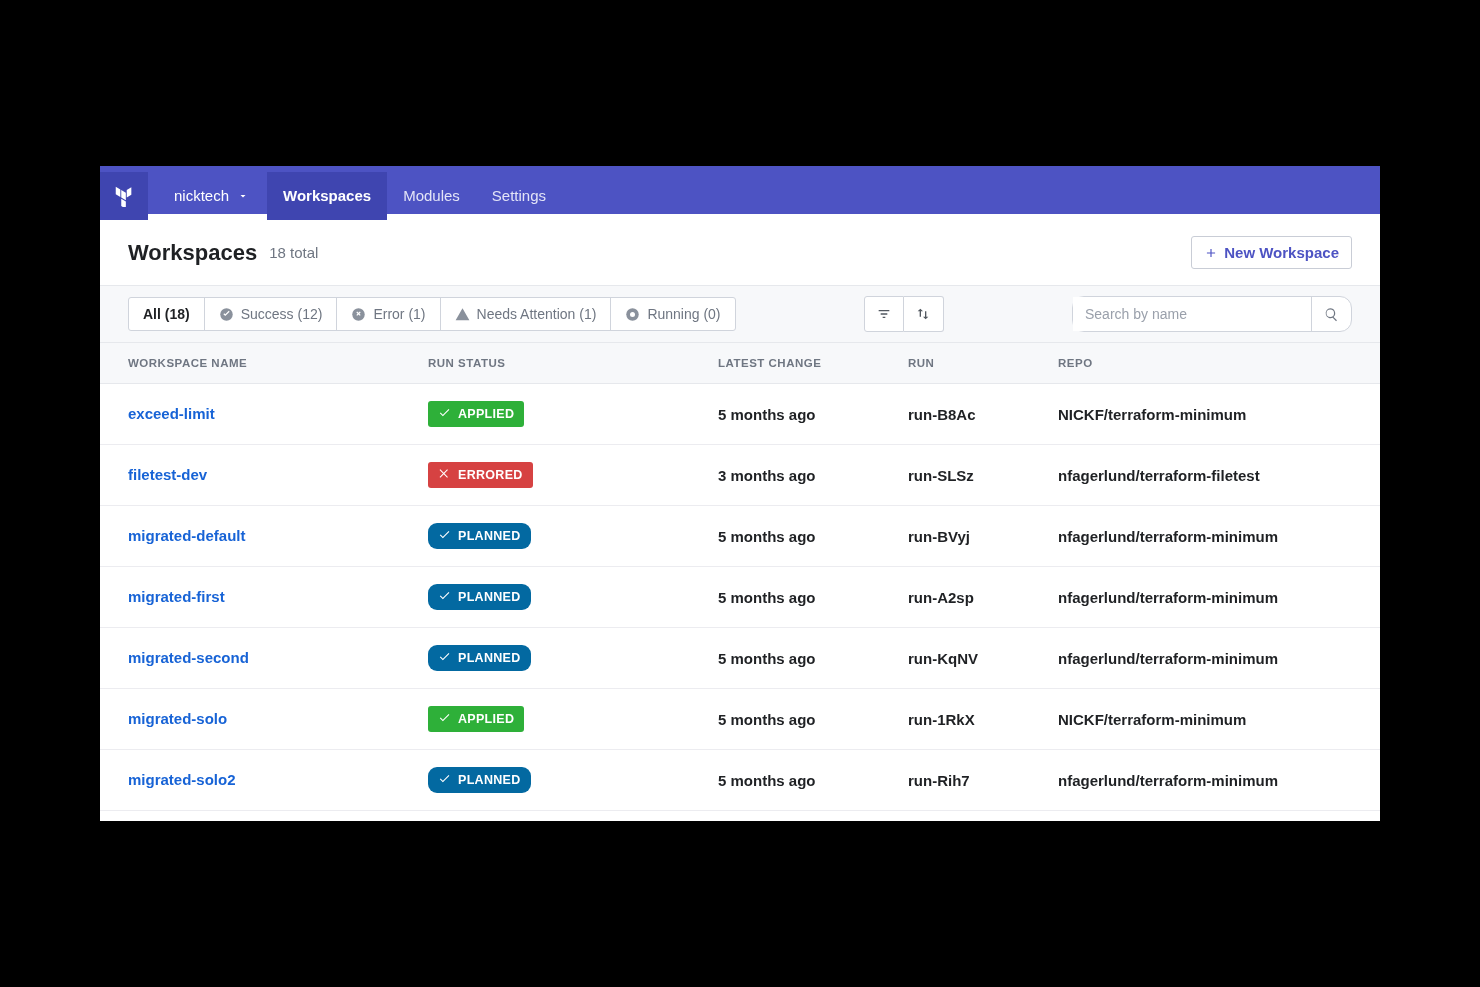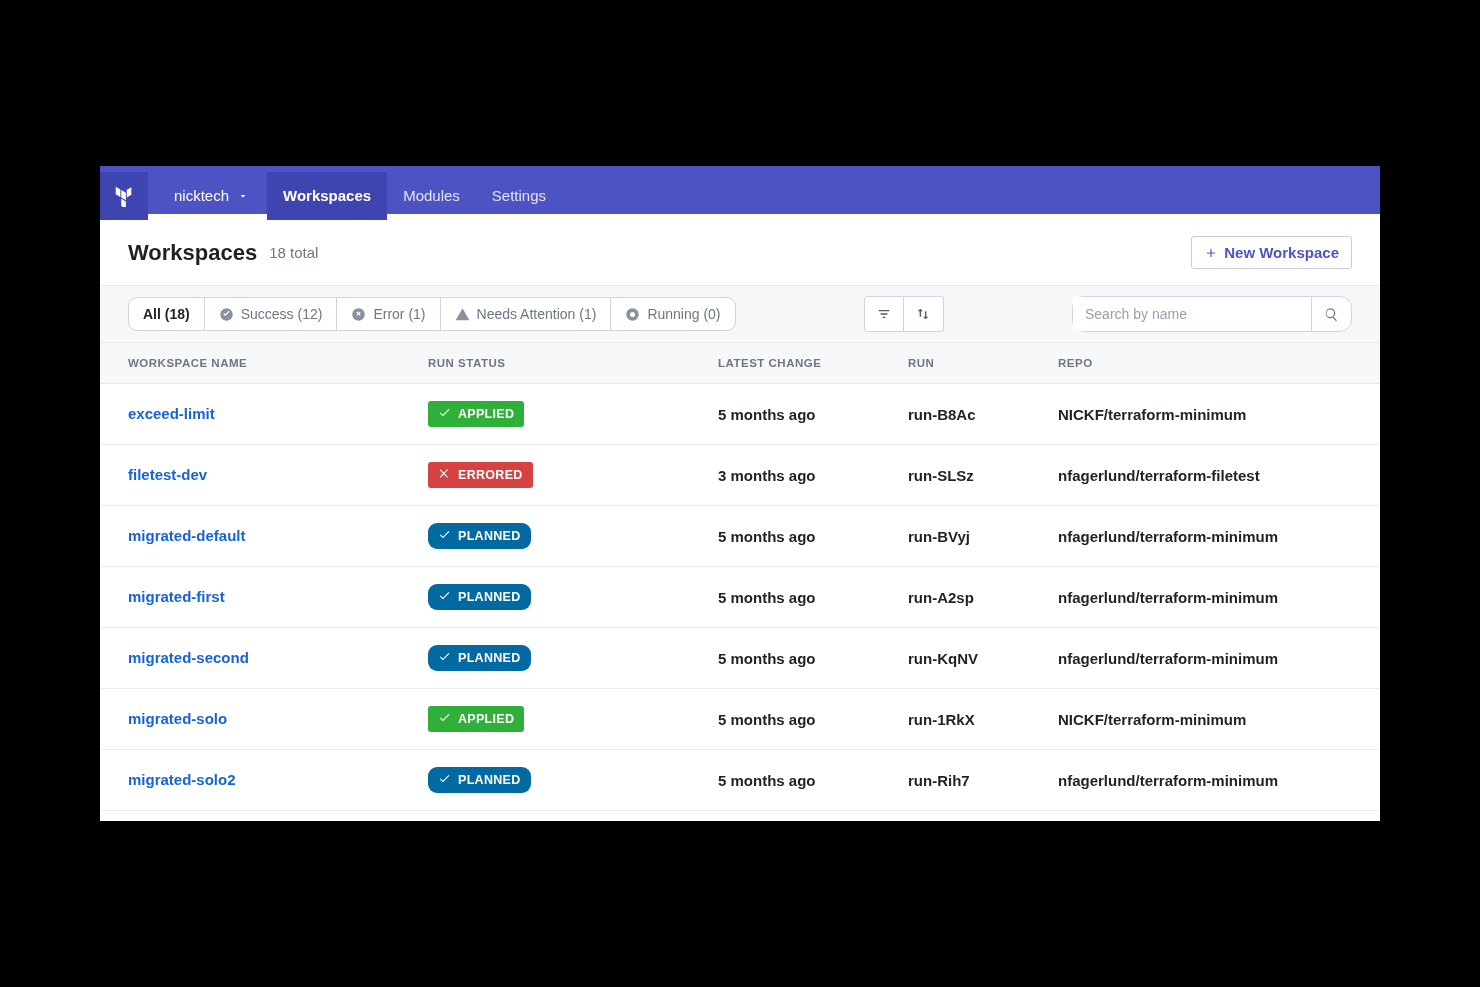--- a/index.html
+++ b/index.html
@@ -102,21 +102,21 @@
   
   .filter-bar {
     background: #f7f8fa;
     border-top: 1px solid #e6e8ec;
     border-bottom: 1px solid #e6e8ec;
     padding: 10px 28px;
     display: flex;
     align-items: center;
     gap: 12px;
   }
-  .filter-pills { display: flex; border: 1px solid #d0d4dc; border-radius: 9px; background: #fff; }
+  .filter-pills { display: flex; border: 1px solid #d0d4dc; border-radius: 3px; background: #fff; }
   .pill {
     padding: 8px 14px;
     font-size: 14px;
     color: #6f7682;
     display: flex;
     align-items: center;
     gap: 7px;
     border-right: 1px solid #d0d4dc;
     cursor: pointer;
   }

